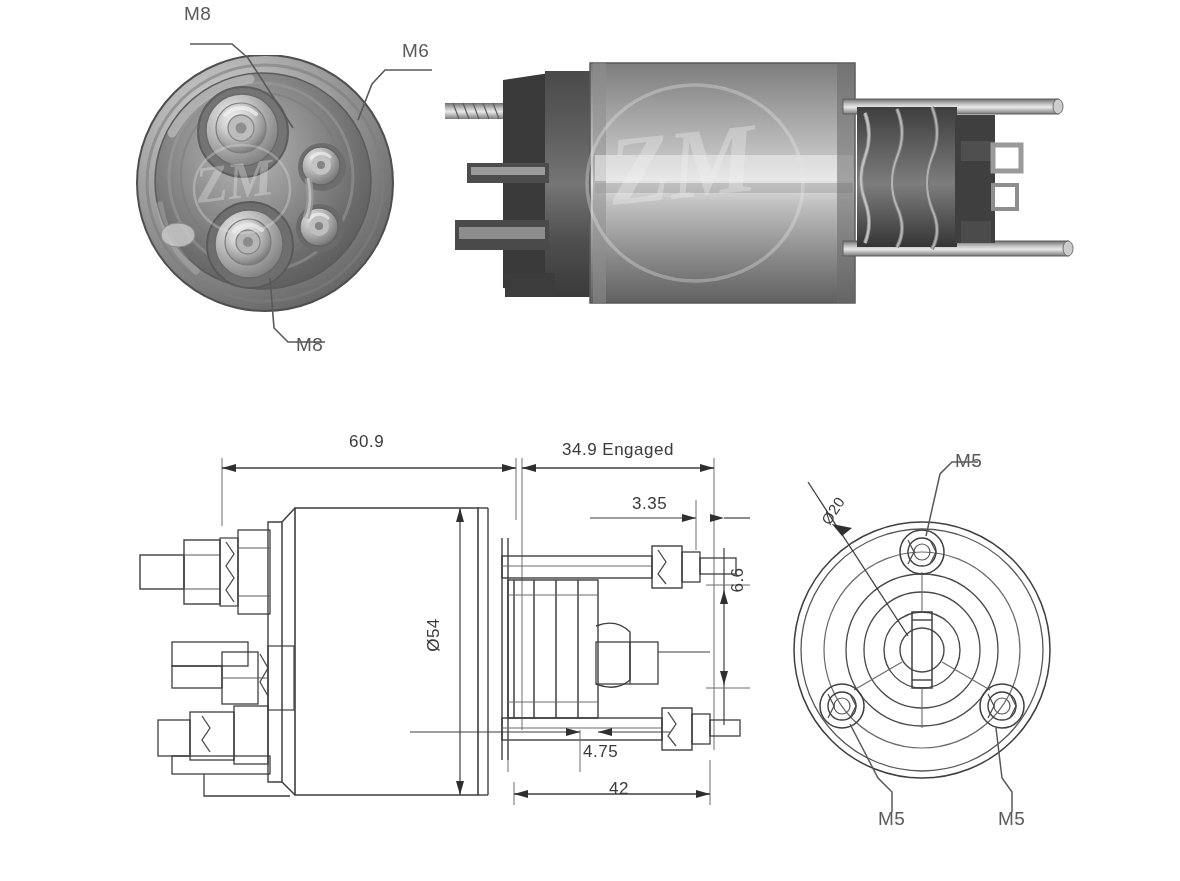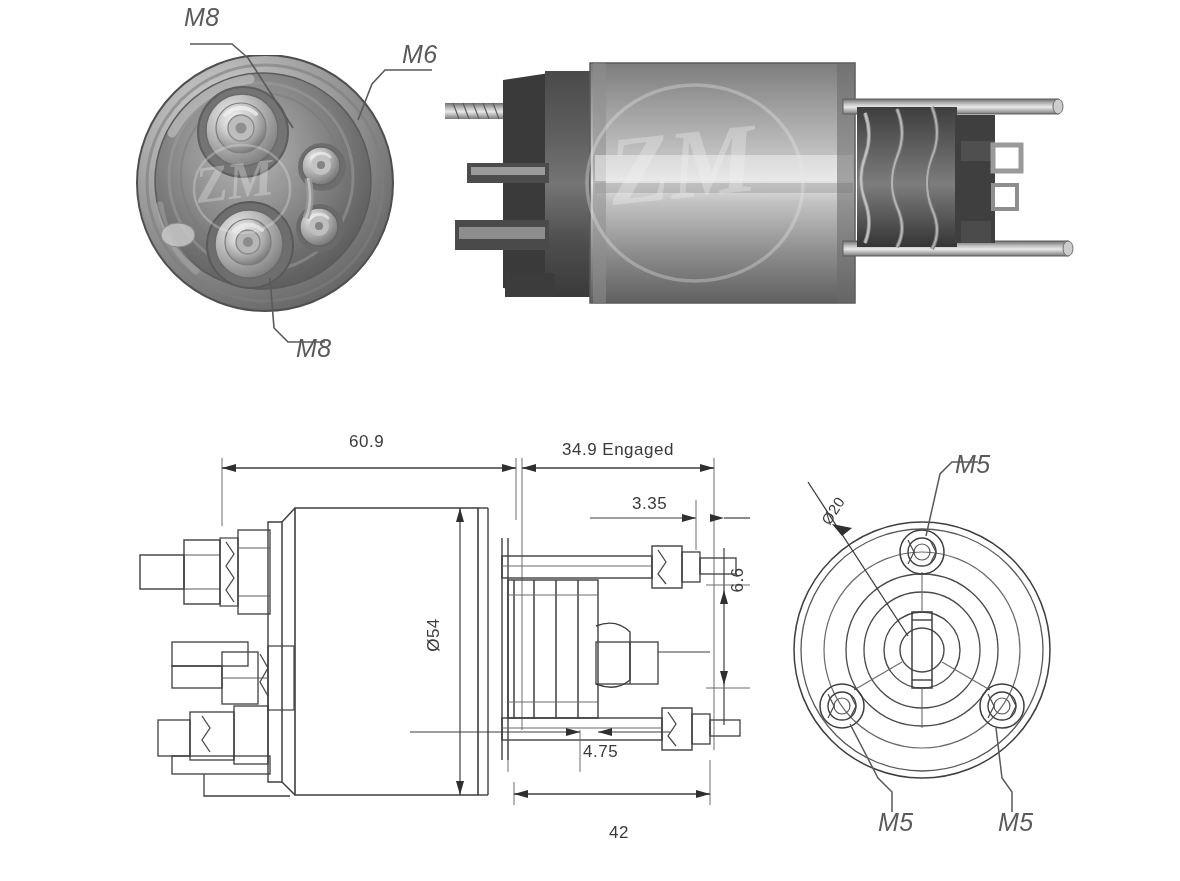--- a/index.html
+++ b/index.html
@@ -19,25 +19,24 @@
     position: absolute;
     font-family: "Liberation Sans", sans-serif;
     font-size: 17px;
     color: #3a3a3a;
     white-space: nowrap;
     letter-spacing: 0.5px;
   }
   .callout-label {
     position: absolute;
     font-family: "Liberation Sans", sans-serif;
-    font-size: 25px;
+    font-size: 19px;
     color: #5a5a5a;
     white-space: nowrap;
     letter-spacing: 0.5px;
-    font-style: italic;
   }
   svg { display: block; }
   .abs { position: absolute; }
 </style>
 </head>
 <body>
 
 <div id="page">
 
   <div class="abs" style="left:130px; top:55px; width:270px; height:260px;">
@@ -364,21 +363,21 @@
       <polygon points="600,364 586,360 586,368" fill="#2f2f2f" stroke="none"></polygon>
     </g>
   </svg>
 
   <div class="dim-label" style="left:349px; top:432px;">60.9</div>
   <div class="dim-label" style="left:562px; top:440px;">34.9 Engaged</div>
   <div class="dim-label" style="left:608px; top:494px;margin-left:24px;">3.35</div>
   <div class="dim-label" style="left:417px; top:625px; transform:rotate(-90deg); transform-origin:center;">Ø54</div>
   <div class="dim-label" style="left:725px; top:570px; transform:rotate(-90deg); transform-origin:center;">6.6</div>
   <div class="dim-label" style="left:583px; top:742px;">4.75</div>
-  <div class="dim-label" style="left:609px; top:779px;margin-top:44px;">42</div>
+  <div class="dim-label" style="left:609px; top:779px;">42</div>
 
   <svg class="abs" style="left:780px; top:440px; width:290px; height:400px;" width="290" height="400" viewBox="0 0 290 400">
     <g fill="none" stroke="#3f3f3f" stroke-width="1.5">
 
       <circle cx="142" cy="210" r="128"></circle>
       <circle cx="142" cy="210" r="121" stroke="#585858" stroke-width="1.3"></circle>
 
       <circle cx="142" cy="210" r="98" stroke="#6a6a6a" stroke-width="1.2"></circle>
 
       <circle cx="142" cy="210" r="76" stroke="#4a4a4a" stroke-width="1.3"></circle>

